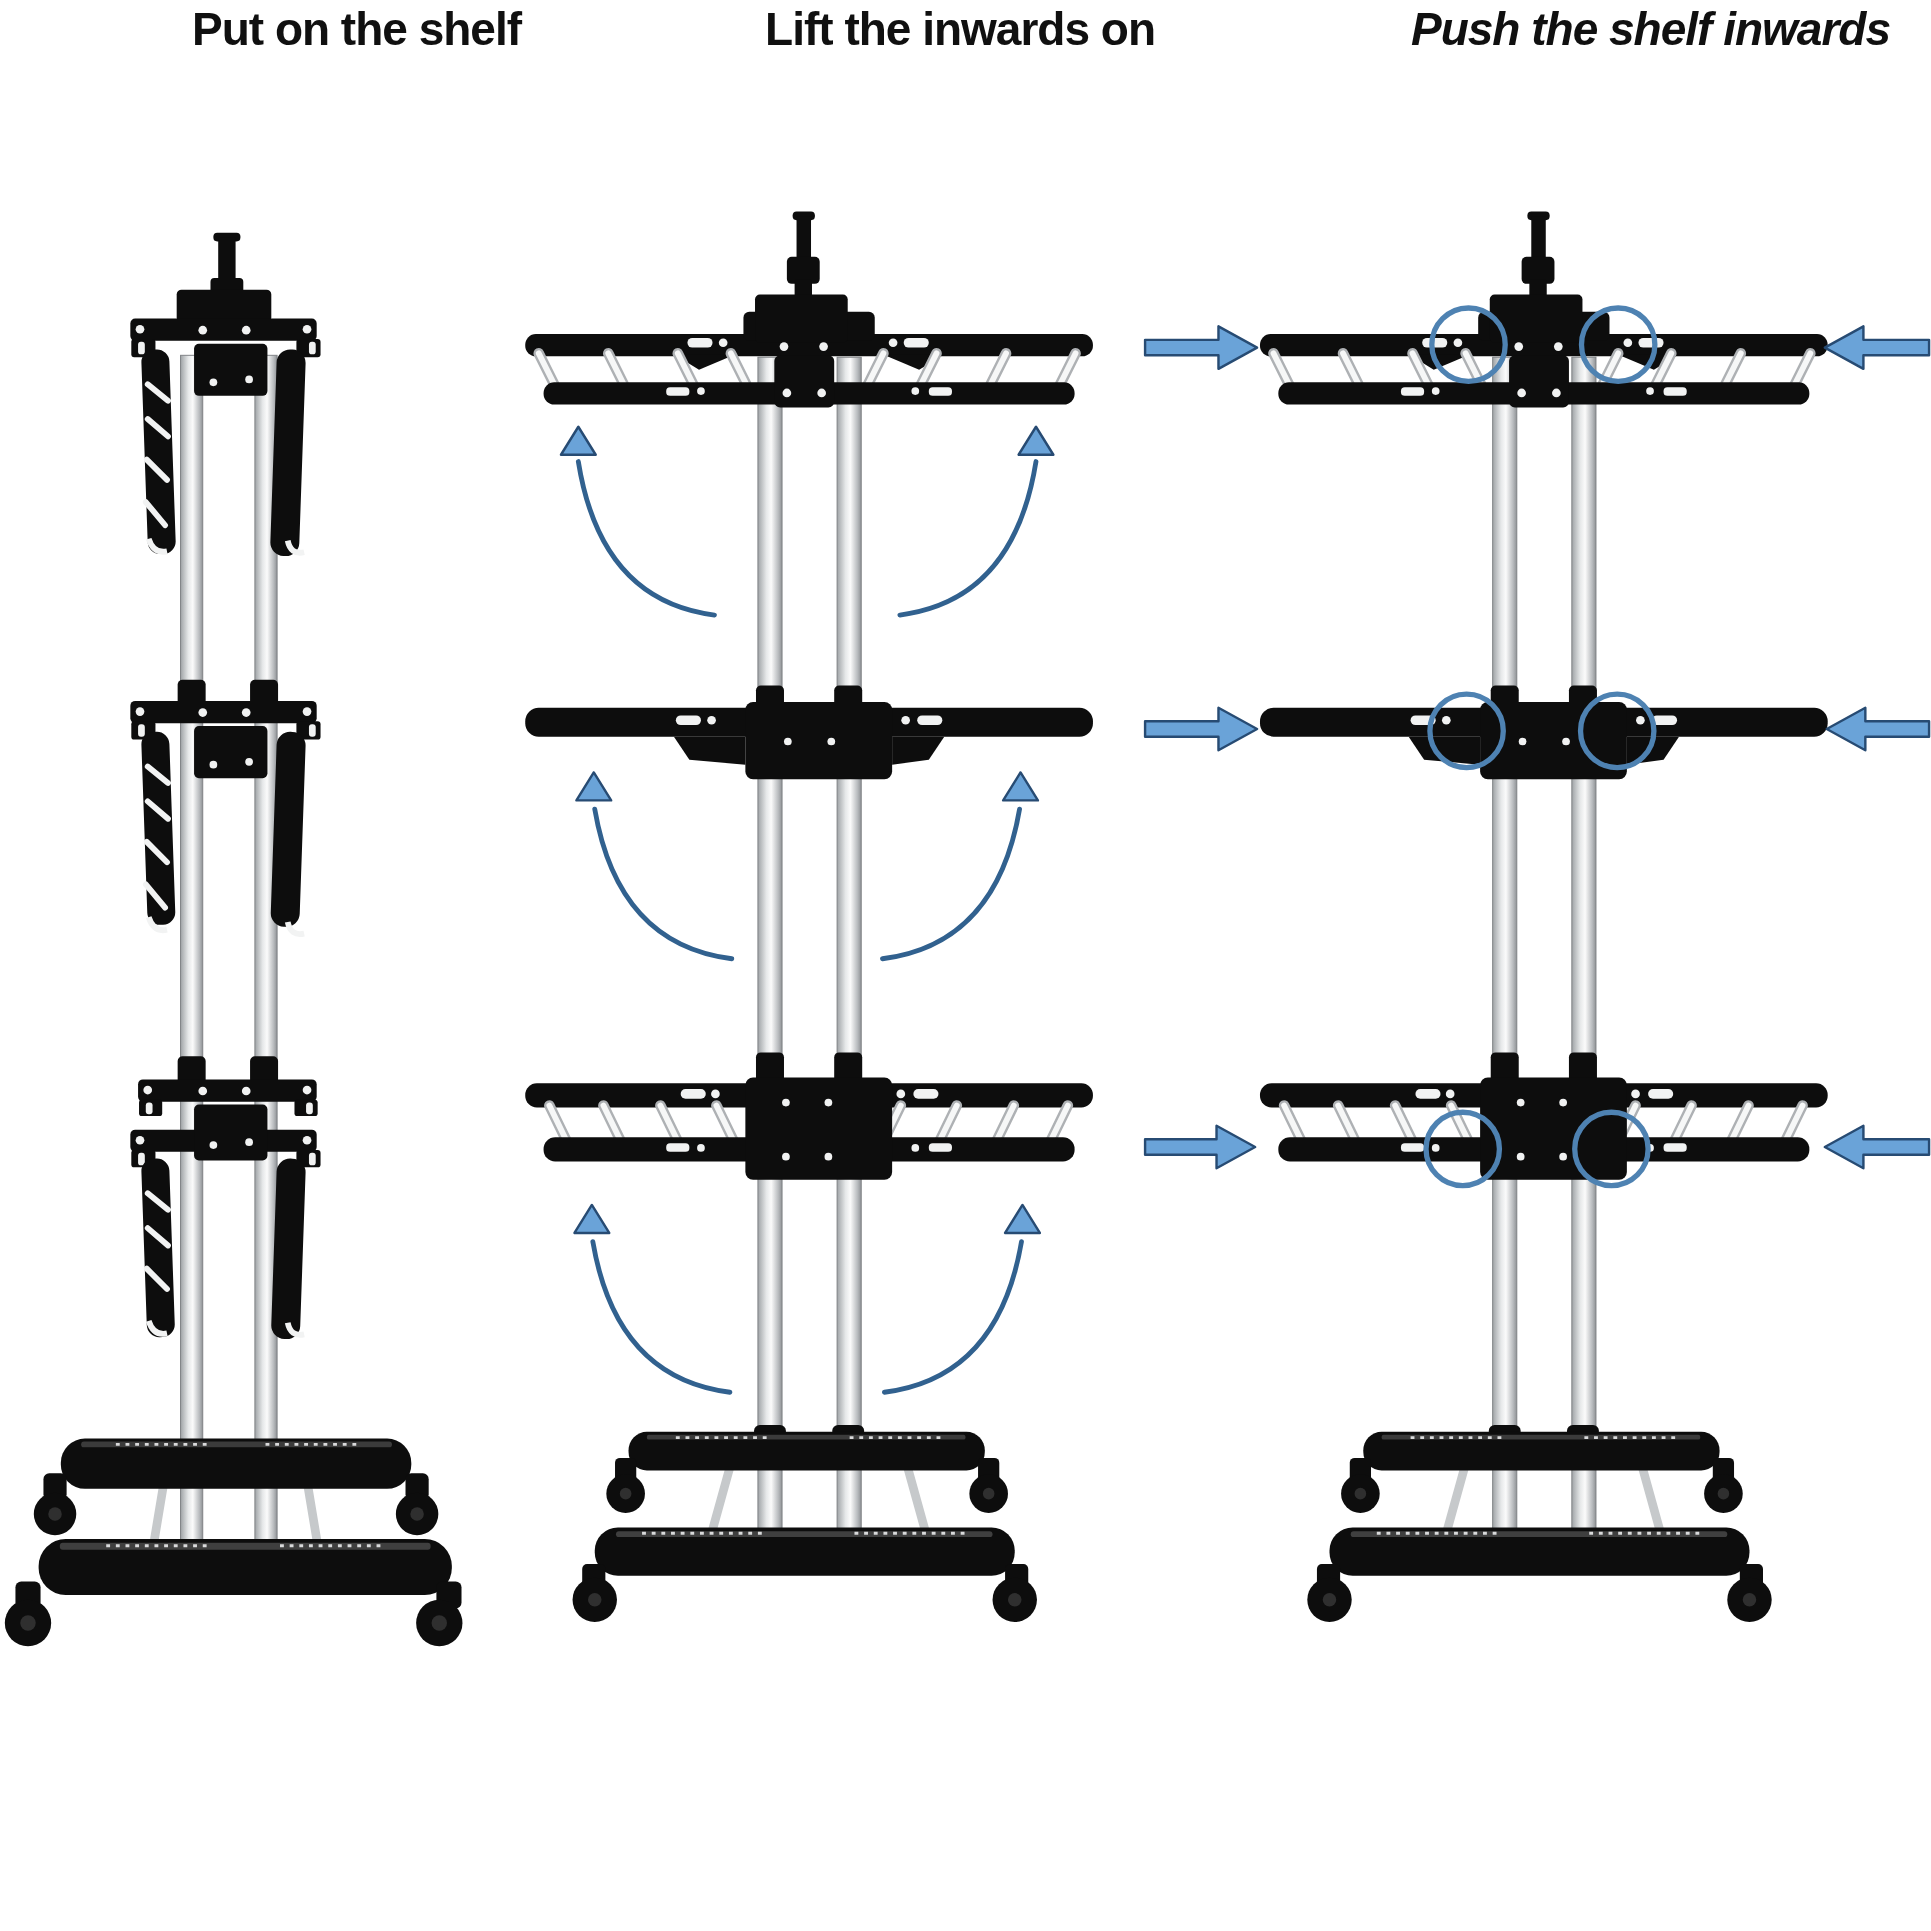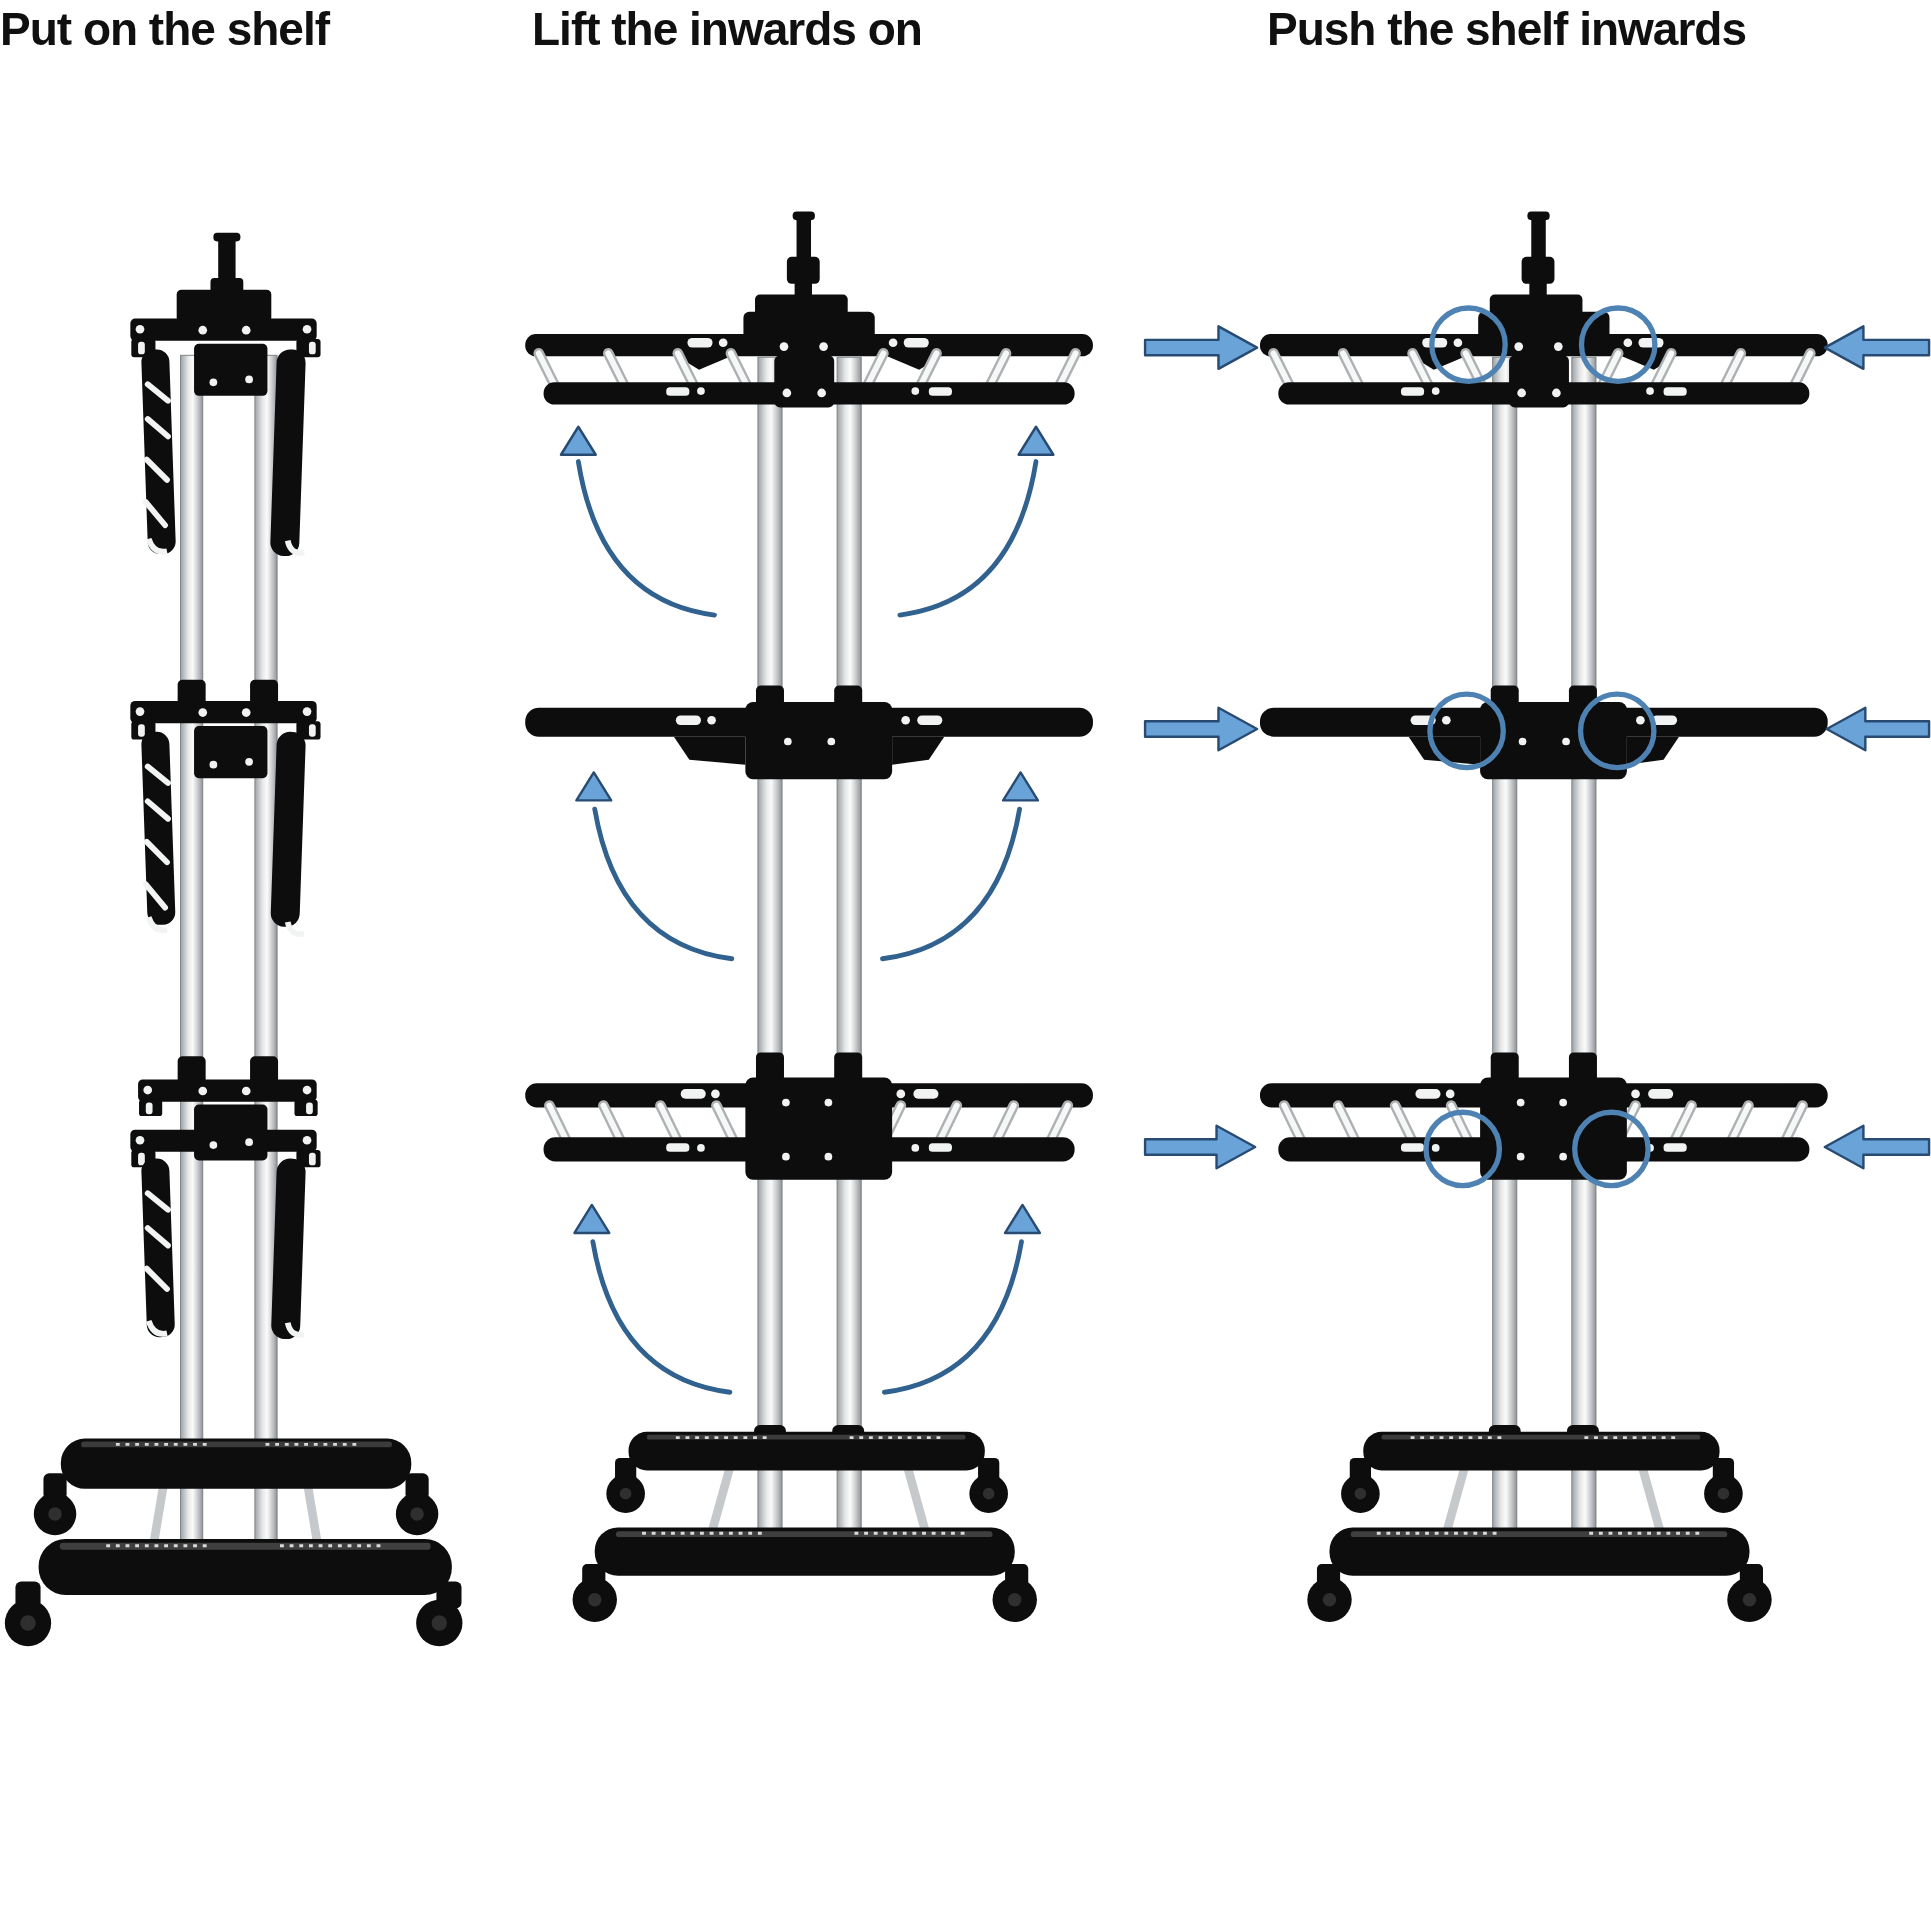--- a/index.html
+++ b/index.html
@@ -1,23 +1,23 @@
 <!DOCTYPE html>
 <html><head>
 <meta charset="utf-8">
 <style>
   html,body{margin:0;padding:0;background:#fff;}
   .canvas{position:relative;width:1931px;height:1931px;background:#ffffff;overflow:hidden;
           font-family:"Liberation Sans", sans-serif;}
   .diagram-svg{position:absolute;left:0;top:0;width:1931px;height:1931px;}
-  .caption{position:absolute;text-align:left;font-weight:bold;color:#101010;
-           font-size:46px;letter-spacing:-1px;line-height:58px;}
+  .caption{position:absolute;text-align:right;font-weight:bold;color:#101010;
+           font-size:46px;letter-spacing:-1px;line-height:58px;margin-left:44px;}
   .cap1{left:0;top:1763;width:477px;}
   .cap2{left:532px;top:1763;width:579px;}
-  .cap3{left:1267px;top:1763;width:579px;}
+  .cap3{left:1267px;top:1763;width:579px;font-style:italic;}
 </style>
 </head>
 <body>
 
 <div class="canvas">
 
 <svg class="diagram-svg" viewBox="0 0 2000 2000" xmlns="http://www.w3.org/2000/svg" xmlns:xlink="http://www.w3.org/1999/xlink">
   <defs>
     <linearGradient id="polG" x1="0" y1="0" x2="1" y2="0">
       <stop offset="0" stop-color="#9fa3a6"></stop>

